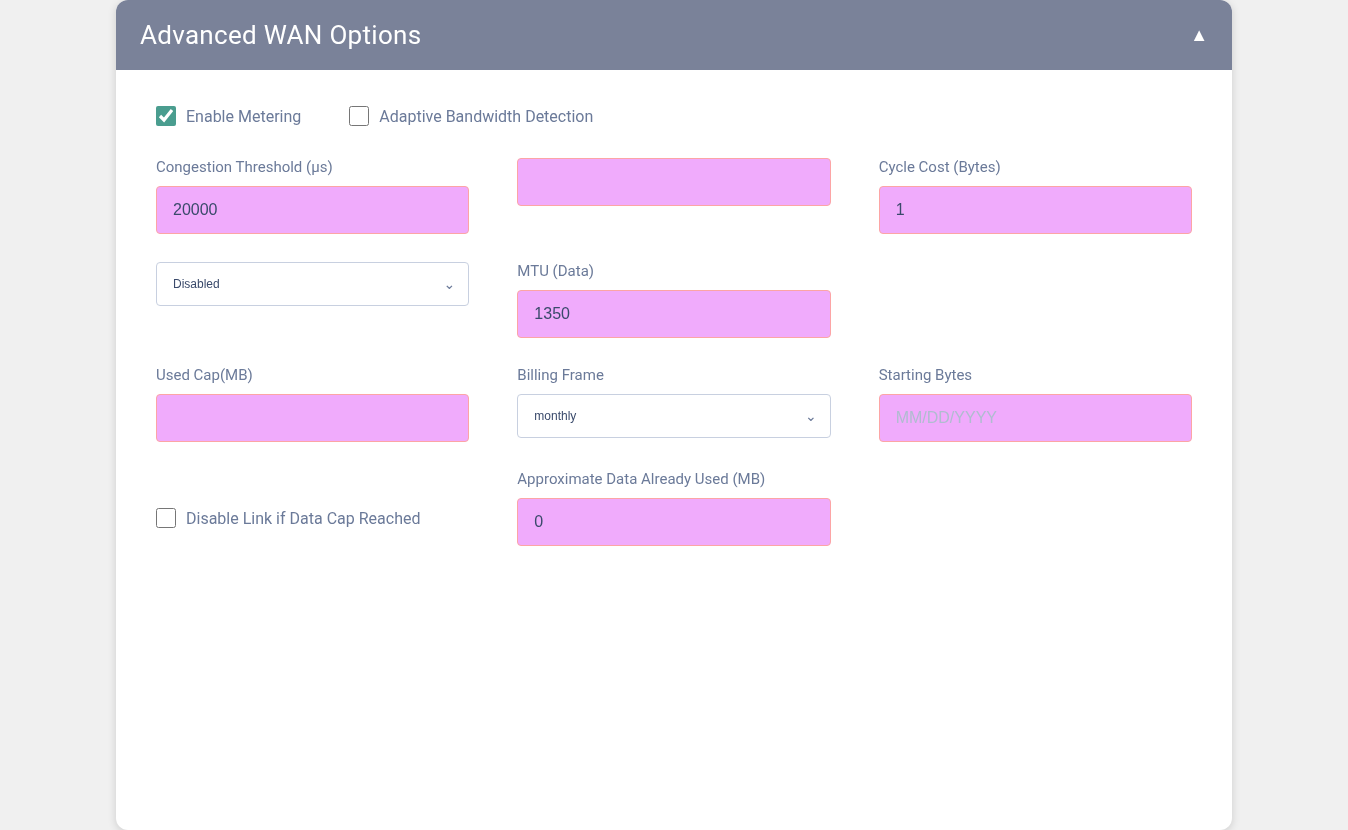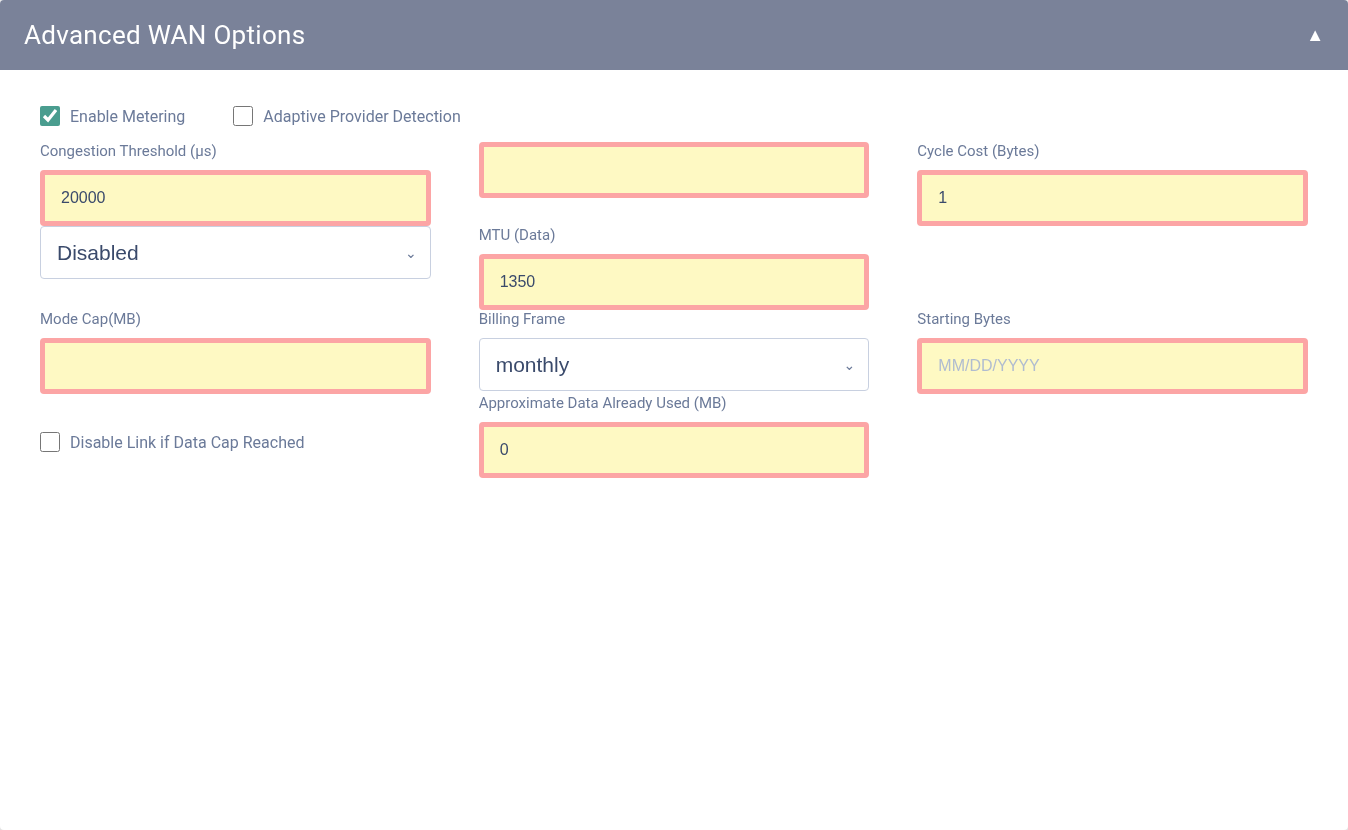--- a/index.html
+++ b/index.html
@@ -11,24 +11,24 @@
     body {
       font-family: -apple-system, BlinkMacSystemFont, 'Segoe UI', Roboto, sans-serif;
       background: #f0f0f0;
       display: flex;
       justify-content: center;
       align-items: center;
       min-height: 100vh;
     }
 
     .panel {
-      width: 1348px;
+      width: 1116px;
       min-height: 830px;
       background: #ffffff;
-      border-radius: 4px;
+      border-radius: 12px;
       overflow: hidden;
       box-shadow: 0 2px 8px rgba(0,0,0,0.15);
     }
 
     .panel-header {
       background: #7a8299;
       padding: 20px 24px;
       display: flex;
       align-items: center;
       justify-content: space-between;
@@ -50,21 +50,21 @@
 
     .panel-body {
       padding: 36px 40px 40px 40px;
       background: #ffffff;
     }
 
     .checkbox-row {
       display: flex;
       align-items: center;
       gap: 48px;
-      margin-bottom: 16px;
+      margin-bottom: 32px;
     }
 
     .checkbox-item {
       display: flex;
       align-items: center;
       gap: 10px;
       cursor: pointer;
     }
 
     .checkbox-item input[type="checkbox"] {
@@ -87,43 +87,43 @@
 
     .form-label {
       color: #6b7a99;
       font-size: 15px;
       font-weight: 400;
     }
 
     .form-input {
       width: 100%;
       padding: 14px 16px;
-      border: 5px solid #fca5a5;
+      border: 1px solid #fca5a5;
       border-radius: 4px;
       font-size: 16px;
       color: #3a4a6b;
-      background: #fef9c3;
+      background: #f0abfc;
       outline: none;
     }
 
     .form-input::placeholder {
       color: #b0bcd0;
     }
 
     .form-select-wrapper {
       position: relative;
       width: 100%;
     }
 
     .form-select {
       width: 100%;
       padding: 14px 44px 14px 16px;
       border: 1px solid #c8d0e0;
       border-radius: 4px;
-      font-size: 21px;
+      font-size: 12px;
       color: #3a4a6b;
       background: #ffffff;
       appearance: none;
       -webkit-appearance: none;
       cursor: pointer;
       outline: none;
     }
 
     .select-arrow {
       position: absolute;
@@ -152,41 +152,42 @@
       width: 20px;
       height: 20px;
       border: 1px solid #c8d0e0;
       cursor: pointer;
     }
 
     .section-row {
       display: grid;
       grid-template-columns: 1fr 1fr 1fr;
       gap: 12px 48px;
+      margin-bottom: 28px;
     }
   </style>
 </head>
 <body>
 
 <div class="panel">
   <div class="panel-header">
     <span class="panel-title">Advanced WAN Options</span>
     <span class="collapse-icon">▲</span>
   </div>
 
   <div class="panel-body">
 
     <div class="checkbox-row">
       <label class="checkbox-item">
         <input type="checkbox" checked="" style="">
         <span class="checkbox-label">Enable Metering</span>
       </label>
       <label class="checkbox-item">
         <input type="checkbox" style="">
-        <span class="checkbox-label">Adaptive Provider Detection</span>
+        <span class="checkbox-label">Adaptive Bandwidth Detection</span>
       </label>
     </div>
 
     <div class="section-row">
       <div class="form-group">
         <label class="form-label">Congestion Threshold (μs)</label>
         <input type="text" class="form-input" value="20000" style="">
       </div>
       <div class="form-group">
         <input type="text" class="form-input" value="" style="">
@@ -210,21 +211,21 @@
       <div class="form-group">
         <label class="form-label">MTU (Data)</label>
         <input type="text" class="form-input" value="1350" style="">
       </div>
       <div class="form-group">
       </div>
     </div>
 
     <div class="section-row">
       <div class="form-group">
-        <label class="form-label">Mode Cap(MB)</label>
+        <label class="form-label">Used Cap(MB)</label>
         <input type="text" class="form-input" value="" style="">
       </div>
       <div class="form-group">
         <label class="form-label">Billing Frame</label>
         <div class="form-select-wrapper">
           <select class="form-select">
             <option value="monthly" selected="">monthly</option>
             <option value="weekly">weekly</option>
             <option value="daily">daily</option>
             <option value="yearly">yearly</option>

